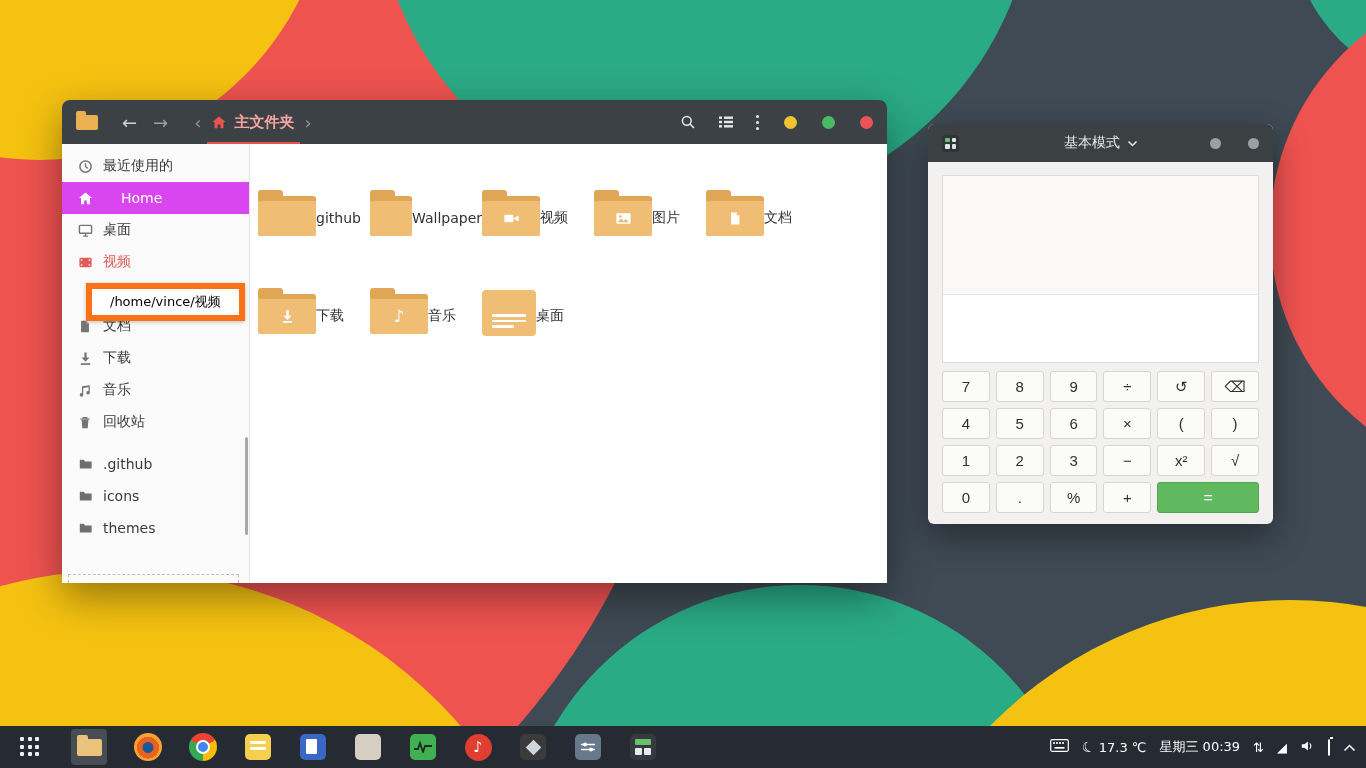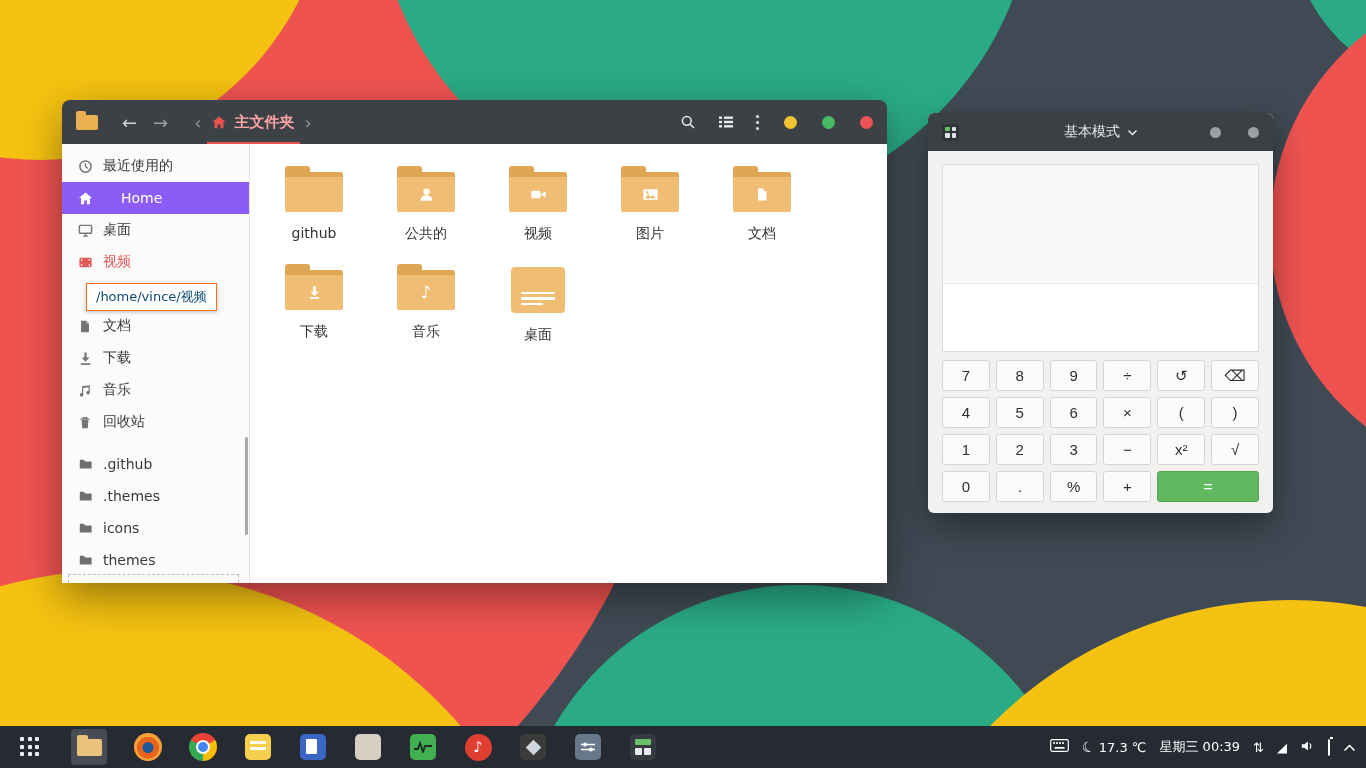--- a/index.html
+++ b/index.html
@@ -39,53 +39,53 @@
   .winbtn.yellow { background: #f0c330; }
   .winbtn.green  { background: #48b965; }
   .winbtn.red    { background: #ea5455; }
 
   .fm-body { display: flex; height: 439px; background: #fff; }
   .fm-sidebar { width: 188px; background: #fbfbfb; border-right: 1px solid #e3e3e3;
                 padding-top: 6px; position: relative; }
   .sb-item { height: 32px; display: flex; align-items: center; gap: 10px; padding-left: 15px;
              font-size: 14px; color: #3a3a3a; cursor: default; }
   .sb-item .sb-ic { width: 16px; display: flex; justify-content: center; }
-  .sb-item.selected { background: #8b5cf6; color: #fff; gap: 28px; }
+  .sb-item.selected { background: #d946ef; color: #fff; gap: 28px; }
   .sb-item.accent { color: #e25855; }
   .sb-spacer-hidden { height: 32px; }
   .sb-gap { height: 10px; }
-  .sb-tooltip { position: absolute; left: 24px; top: 139px; background: #fff; border: 1px solid #f97316;
-                box-shadow: 0 1px 4px rgba(0,0,0,.25); padding: 4px 9px; font-size: 13px; color: #0c4a6e;
+  .sb-tooltip { position: absolute; left: 24px; top: 139px; background: #fff; border: 6px solid #f97316;
+                box-shadow: 0 1px 4px rgba(0,0,0,.25); padding: 4px 18px; font-size: 13px; color: #000000;
                 white-space: nowrap; z-index: 6; }
   .sb-scrollbar { position: absolute; right: 1px; top: 293px; width: 3px; height: 98px;
                   background: #a9a9a9; border-radius: 2px; }
   .sb-partial { position: absolute; left: 6px; right: 10px; bottom: 0; height: 9px;
                 border: 1px dashed #bdbdbd; border-bottom: none; }
 
   .fm-main { flex: 1; padding: 18px 0 0 8px; display: grid;
              grid-template-columns: repeat(5, 112px); grid-auto-rows: 98px; }
-  .tile { display: flex; flex-direction: column; align-items: center; cursor: default; }
+  .tile { display: flex; align-items: center; cursor: default; }
   .bf { position: relative; width: 58px; height: 40px; margin-top: 10px; background: #dfa656;
         border-radius: 3px; }
   .bf::before { content: ""; position: absolute; top: -6px; left: 0; width: 25px; height: 8px;
                 background: #dfa656; border-radius: 3px 3px 0 0; }
   .bf::after  { content: ""; position: absolute; left: 0; right: 0; top: 5px; bottom: 0;
                 background: #efbe74; border-radius: 0 0 3px 3px; }
   .bf .emblem { position: absolute; inset: 4px 0 0 0; display: flex; align-items: center;
                 justify-content: center; z-index: 1; }
   .bf-desk { position: relative; width: 54px; height: 46px; margin-top: 7px; background: #efbe74;
              border-radius: 4px; display: flex; flex-direction: column; justify-content: flex-end;
              align-items: center; padding-bottom: 8px; gap: 3px; }
   .bf-desk i { display: block; width: 34px; height: 2.5px; background: #fff; border-radius: 1px; }
   .bf-desk i:last-child { width: 22px; align-self: flex-start; margin-left: 10px; }
   .tile-label { margin-top: 13px; font-size: 14px; color: #333; }
   .note-glyph { color: #fff; font-size: 17px; font-weight: bold; }
 
   
-  .calc-window { position: absolute; left: 928px; top: 113px; width: 345px; height: 400px;
+  .calc-window { position: absolute; left: 928px; top: 124px; width: 345px; height: 400px;
                  background: #f2f1ef; border-radius: 6px; overflow: hidden;
                  box-shadow: 0 12px 34px rgba(0,0,0,.40); }
   .calc-header { height: 38px; background: #3b4043; display: flex; align-items: center;
                  padding: 0 14px; position: relative; }
   .calc-appicon { width: 17px; height: 17px; background: #2f3438; border-radius: 3px;
                   display: grid; grid-template-columns: 1fr 1fr; gap: 2px; padding: 3px; }
   .calc-appicon i { border-radius: 1px; background: #dfe3e6; }
   .calc-appicon i:first-child { background: #6abf69; }
   .calc-title { position: absolute; left: 50%; transform: translateX(-50%); color: #e8eaed;
                 font-size: 14px; display: flex; align-items: center; gap: 7px; }
@@ -288,28 +288,20 @@
             </svg>
         </span>
         <span class="sb-label">.github</span>
       </div>
       <div class="sb-item">
         <span class="sb-ic">
           <svg width="15" height="14" viewBox="0 0 16 16">
               <path d="M1.5 3h4.5l1.5 2h7.5v8h-13.5z" fill="#6f6f6f"></path>
             </svg>
         </span>
-        <span class="sb-label">.themes</span>
-      </div>
-      <div class="sb-item">
-        <span class="sb-ic">
-          <svg width="15" height="14" viewBox="0 0 16 16">
-              <path d="M1.5 3h4.5l1.5 2h7.5v8h-13.5z" fill="#6f6f6f"></path>
-            </svg>
-        </span>
         <span class="sb-label">icons</span>
       </div>
       <div class="sb-item">
         <span class="sb-ic">
           <svg width="15" height="14" viewBox="0 0 16 16">
               <path d="M1.5 3h4.5l1.5 2h7.5v8h-13.5z" fill="#6f6f6f"></path>
             </svg>
         </span>
         <span class="sb-label">themes</span>
       </div>
@@ -321,28 +313,23 @@
 
     <div class="fm-main">
       <div class="tile">
         <div class="bf">
             <span class="emblem"></span>
           </div>
         <div class="tile-label">github</div>
       </div>
       <div class="tile">
         <div class="bf">
-          <span class="emblem">
-            <svg width="19" height="19" viewBox="0 0 20 20">
-                <circle cx="10" cy="7" r="3.3" fill="#fff"></circle>
-                <path d="M3.8 16.5c0-3.5 2.8-5.6 6.2-5.6s6.2 2.1 6.2 5.6z" fill="#fff"></path>
-              </svg>
-          </span>
-        </div>
-        <div class="tile-label">公共的</div>
+            <span class="emblem"></span>
+          </div>
+        <div class="tile-label">Wallpaper</div>
       </div>
       <div class="tile">
         <div class="bf">
           <span class="emblem">
             <svg width="19" height="19" viewBox="0 0 20 20">
                 <rect x="2.5" y="6" width="9.5" height="8" rx="1.5" fill="#fff"></rect>
                 <path d="M12 10l5.5-3.2v6.4z" fill="#fff"></path>
               </svg>
           </span>
         </div>

